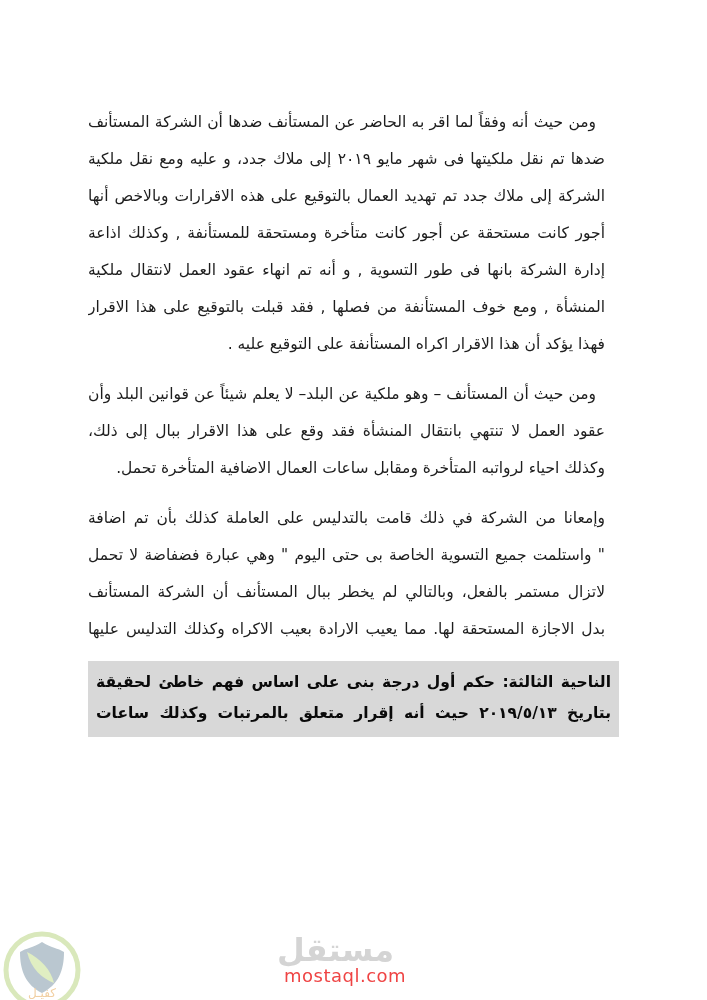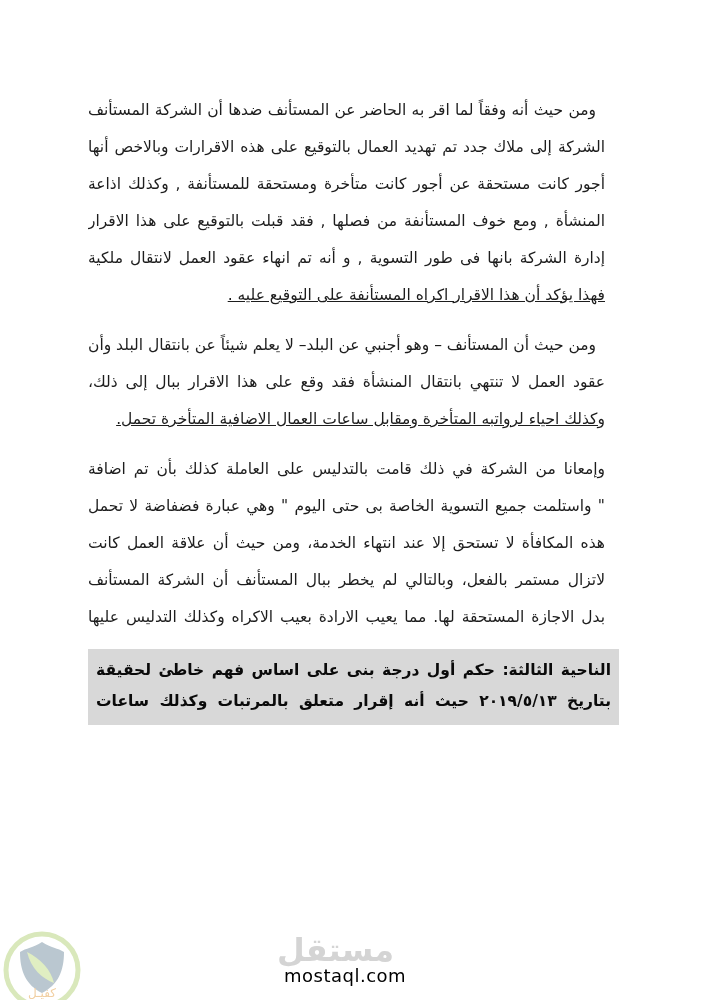--- a/index.html
+++ b/index.html
@@ -9,38 +9,37 @@
     position: relative;
     overflow: hidden;
     font-family: "DejaVu Sans", sans-serif;
   }
   .page {
     position: absolute; inset: 0;
     background: #ffffff;
   }
   .doc {
     position: absolute;
-    top: 92px; left: 88px; right: 102px;
+    top: 104px; left: 88px; right: 102px;
     direction: rtl;
     color: #1d1d1d;
   }
   .para { margin: 0 0 13px 0; }
   .line {
     font-size: 15.5px;
     line-height: 37px;
     height: 37px;
     overflow: hidden;
     text-align: justify;
     text-align-last: justify;
   }
   .line.first-indent { padding-right: 9px; }
   .line.last {
     text-align: right;
     text-align-last: right;
-    text-decoration: underline;
   }
   .band {
     background: #d8d8d8;
     margin: 8px -14px 0 0;
     padding: 6px 8px 8px 8px;
   }
   .band .line {
     font-weight: 700;
     font-size: 15.5px;
     line-height: 31px;
@@ -56,57 +55,57 @@
     user-select: none;
   }
   .wm-mostaql .wm-ar {
     font-size: 32px;
     font-weight: 700;
     color: #d4d4d4;
     line-height: 34px;
   }
   .wm-mostaql .wm-en {
     font-size: 18px;
-    color: #000000;
+    color: #ef4444;
     letter-spacing: 0.5px;
     line-height: 18px;
     direction: ltr;
   }
   .wm-kafeel {
     position: absolute;
     left: -4px; top: 928px;
     user-select: none;
   }
 </style>
 </head>
 <body>
 
 <div class="page">
 
   <div class="doc" dir="rtl">
 
     <div class="para">
       <div class="line first-indent">ومن حيث أنه وفقاً لما اقر به الحاضر عن المستأنف ضدها أن الشركة المستأنف</div>
+      <div class="line">ضدها تم نقل ملكيتها فى شهر مايو ٢٠١٩ إلى ملاك جدد، و عليه ومع نقل ملكية</div>
       <div class="line">الشركة إلى ملاك جدد تم تهديد العمال بالتوقيع على هذه الاقرارات وبالاخص أنها</div>
       <div class="line">أجور كانت مستحقة عن أجور كانت متأخرة ومستحقة للمستأنفة , وكذلك اذاعة</div>
+      <div class="line">إدارة الشركة بانها فى طور التسوية , و أنه تم انهاء عقود العمل لانتقال ملكية</div>
       <div class="line">المنشأة , ومع خوف المستأنفة من فصلها , فقد قبلت بالتوقيع على هذا الاقرار</div>
-      <div class="line">إدارة الشركة بانها فى طور التسوية , و أنه تم انهاء عقود العمل لانتقال ملكية</div>
       <div class="line last">فهذا يؤكد أن هذا الاقرار اكراه المستأنفة على التوقيع عليه .</div>
     </div>
 
     <div class="para">
-      <div class="line first-indent">ومن حيث أن المستأنف – وهو أجنبي عن البلد– لا يعلم شيئاً عن بانتقال البلد وأن</div>
+      <div class="line first-indent">ومن حيث أن المستأنف – وهو ملكية عن البلد– لا يعلم شيئاً عن قوانين البلد وأن</div>
       <div class="line">عقود العمل لا تنتهي بانتقال المنشأة فقد وقع على هذا الاقرار ببال إلى ذلك،</div>
       <div class="line last">وكذلك احياء لرواتبه المتأخرة ومقابل ساعات العمال الاضافية المتأخرة تحمل.</div>
     </div>
 
     <div class="para">
       <div class="line">وإمعانا من الشركة في ذلك قامت بالتدليس على العاملة كذلك بأن تم اضافة عبارة</div>
       <div class="line">" واستلمت جميع التسوية الخاصة بى حتى اليوم " وهي عبارة فضفاضة لا تحمل</div>
-      <div class="line">هذه المكافأة لا تستحق إلا عند انتهاء الخدمة، ومن حيث أن علاقة العمل كانت</div>
       <div class="line">لاتزال مستمر بالفعل، وبالتالي لم يخطر ببال المستأنف أن الشركة المستأنف ضدها</div>
       <div class="line">بدل الاجازة المستحقة لها. مما يعيب الارادة بعيب الاكراه وكذلك التدليس عليها بما</div>
     </div>
 
     <div class="band">
       <div class="line">الناحية الثالثة: حكم أول درجة بنى على اساس فهم خاطئ لحقيقة الاقرار المؤرخ</div>
       <div class="line">بتاريخ ٢٠١٩/٥/١٣ حيث أنه إقرار متعلق بالمرتبات وكذلك ساعات العمل الاضافية</div>
     </div>
 
   </div>

